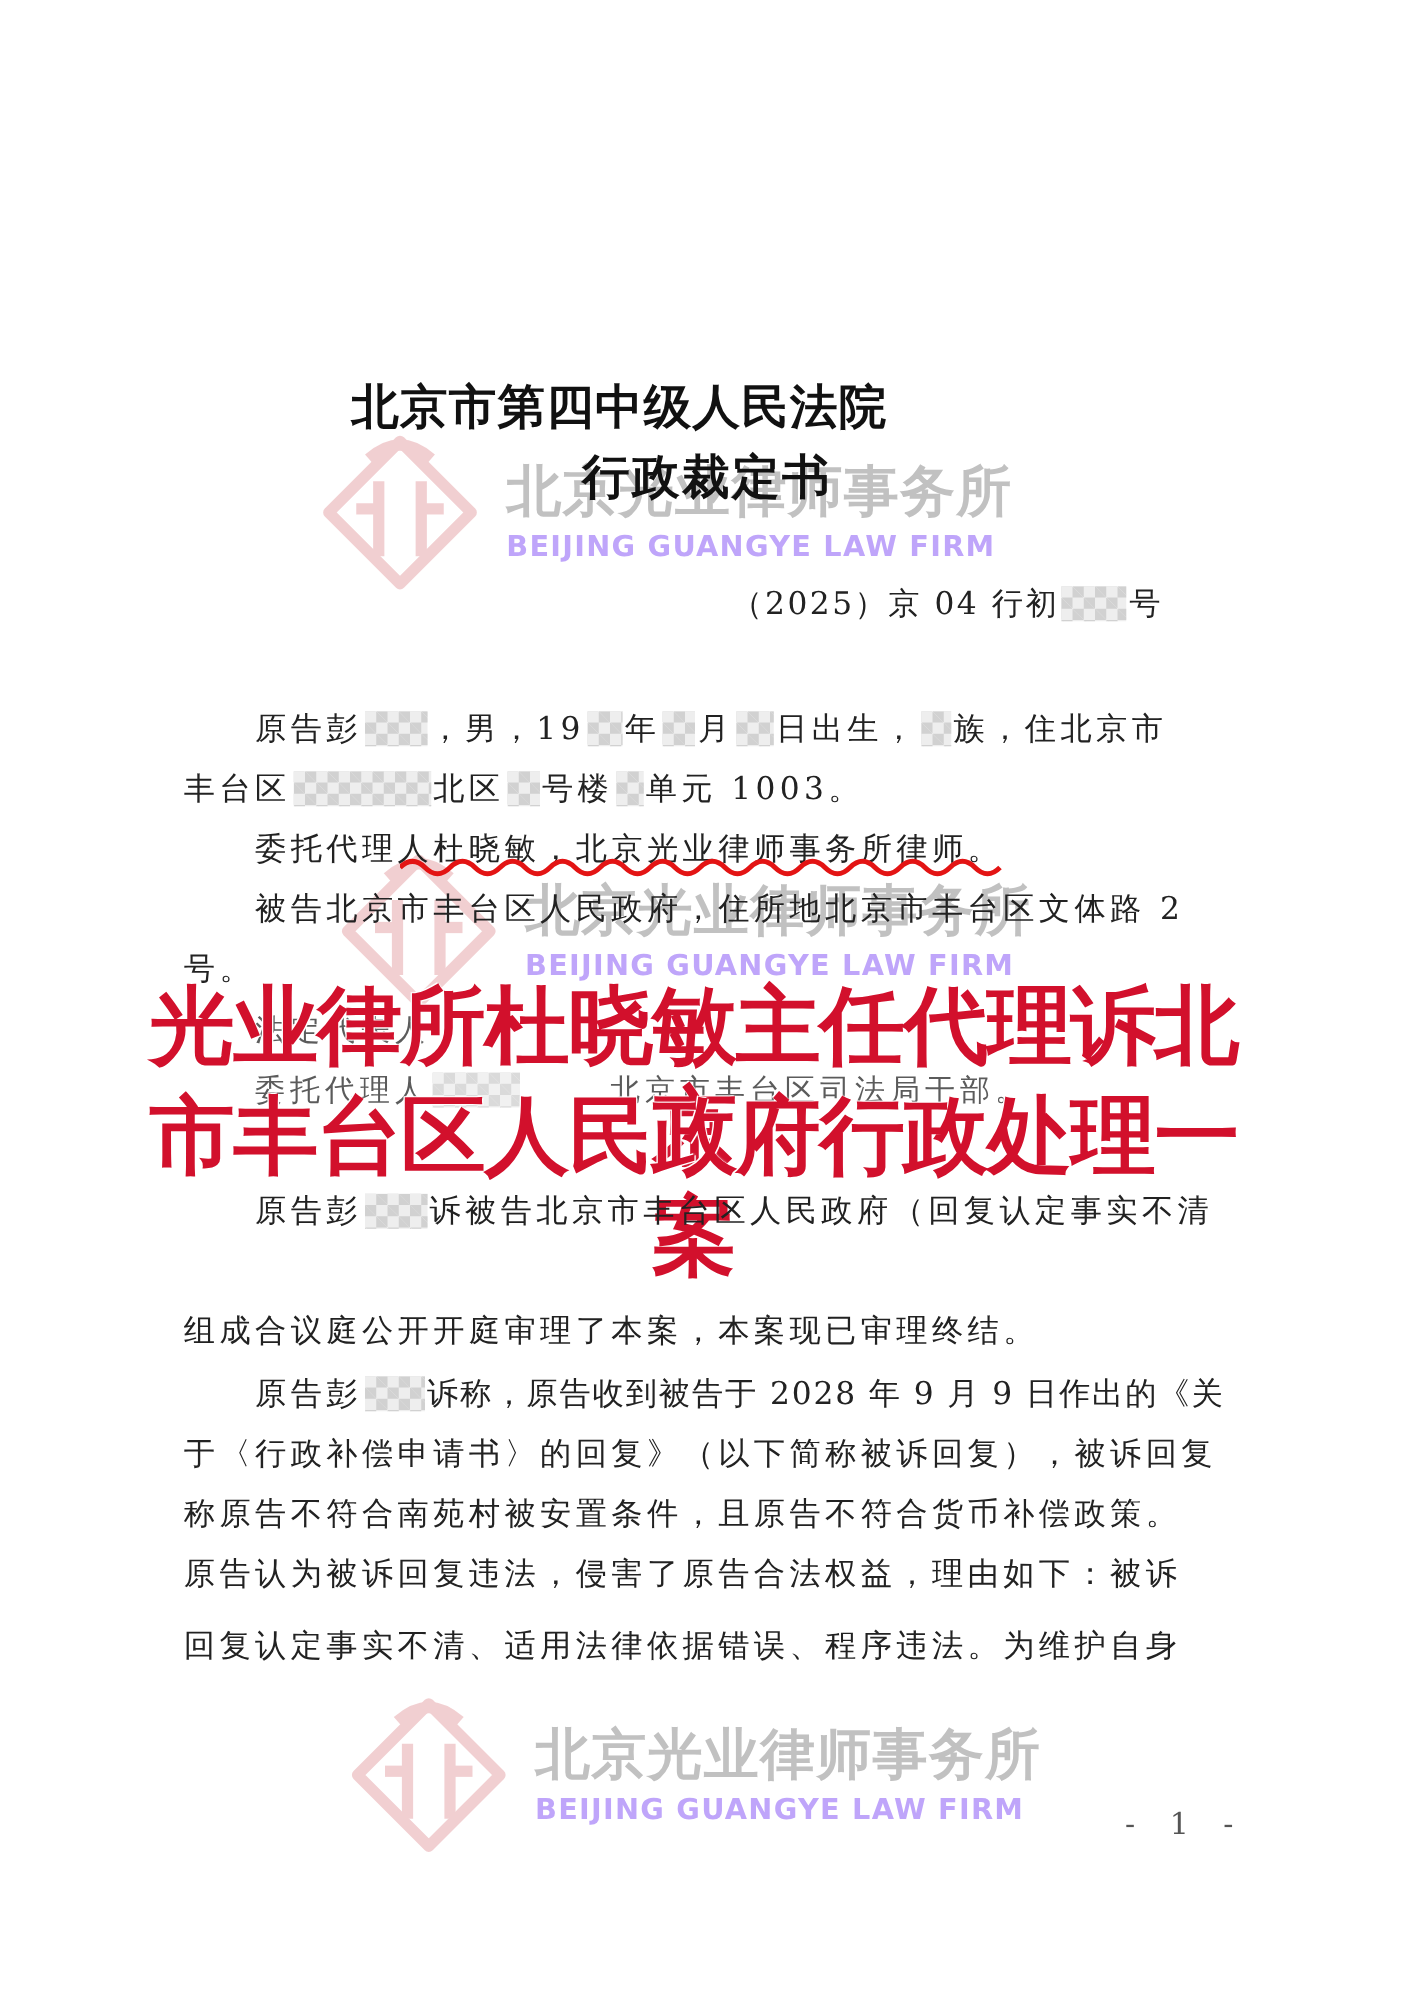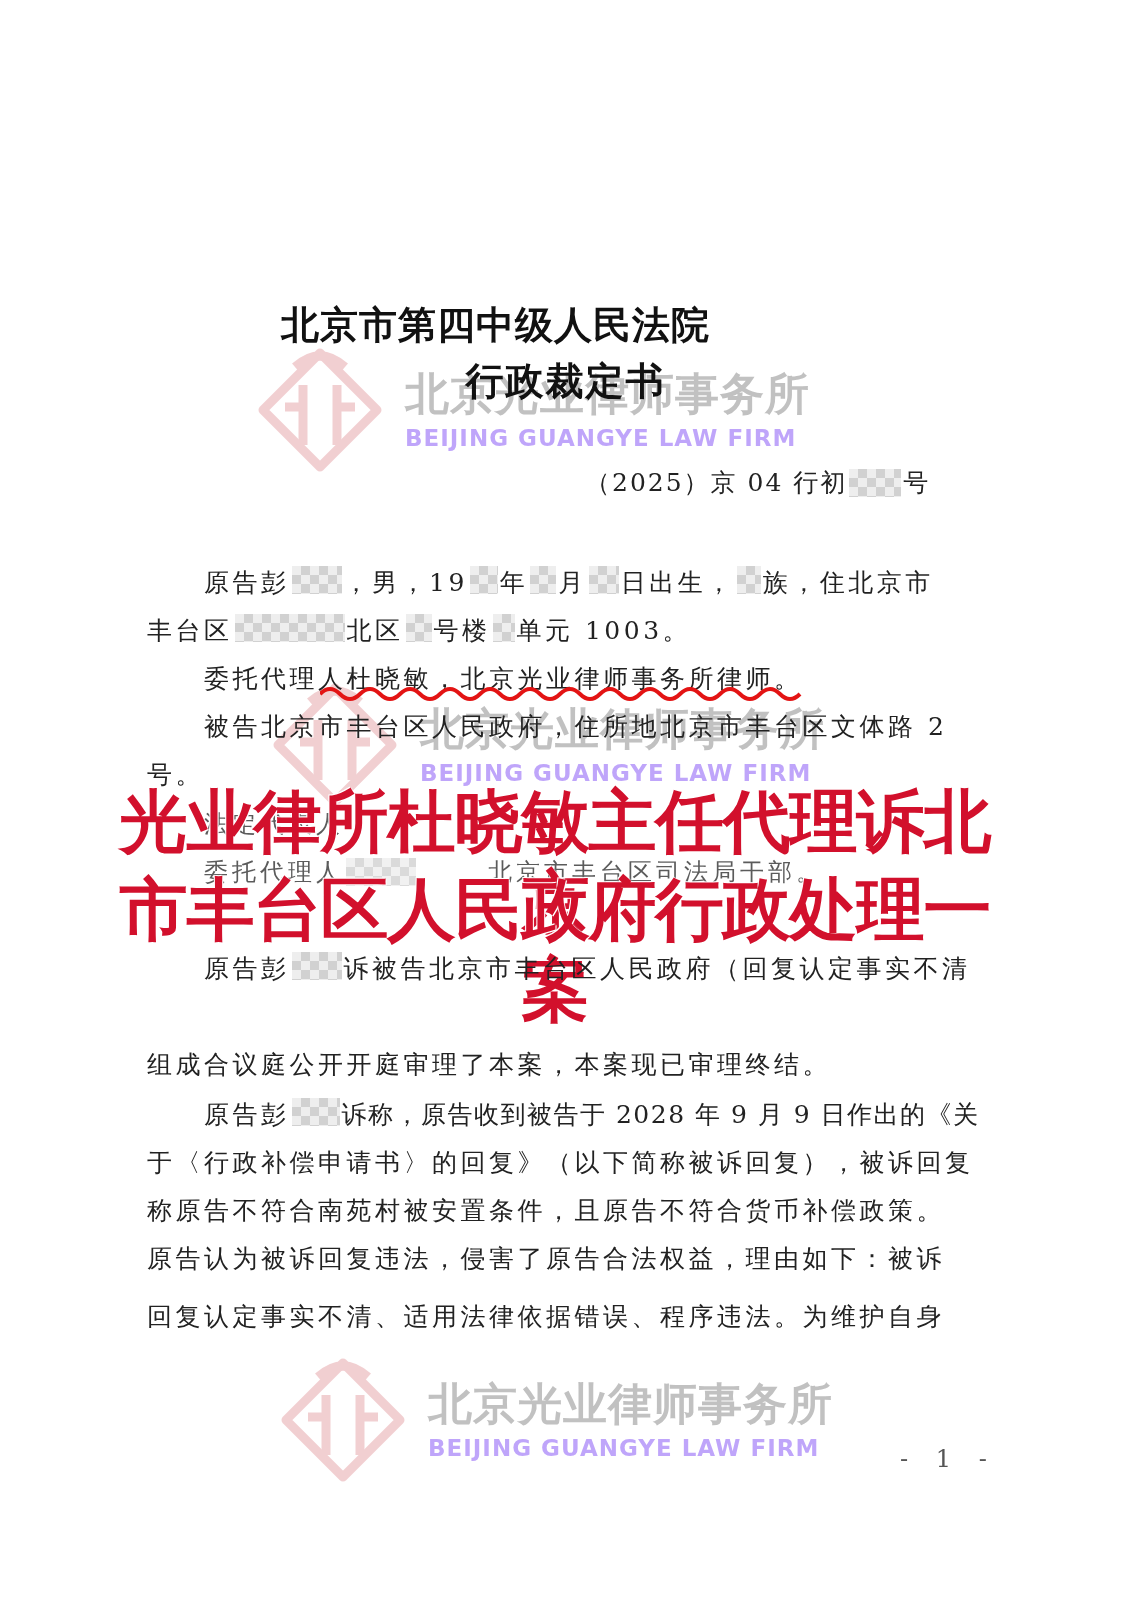--- a/index.html
+++ b/index.html
@@ -23,21 +23,21 @@
   .title2 { position: absolute; left: 0; width: 1131px; top: 356px; text-align: center;
             font-size: 38px; font-weight: bold; letter-spacing: 2px; color: #111; }
   .caseno { position: absolute; left: 585px; top: 466px; font-size: 25px; letter-spacing: 2px; color: #222; display: flex; align-items: center; }
 
   .mosaic { display: inline-block; height: 28px; vertical-align: middle; margin: 0 2px;
             background-image:
               linear-gradient(45deg, #c9c9c9 25%, transparent 25%, transparent 75%, #c9c9c9 75%),
               linear-gradient(45deg, #c9c9c9 25%, transparent 25%, transparent 75%, #c9c9c9 75%);
             background-size: 18px 18px; background-position: 0 0, 9px 9px; background-color: #ececec; opacity: 0.85; filter: blur(0.6px); }
 
-  .line { position: absolute; font-size: 25px; letter-spacing: 3.5px; color: #222; white-space: nowrap; display: flex; align-items: flex-start; }
+  .line { position: absolute; font-size: 25px; letter-spacing: 3.5px; color: #222; white-space: nowrap; display: flex; align-items: center; }
   .indent { left: 204px; }
   .flush { left: 147px; }
 
   .squiggle { position: absolute; left: 320px; top: 682px; width: 485px; height: 20px; }
 
   
   .banner { position: absolute; left: 115px; width: 880px; text-align: center; color: #d2102c;
             font-family: "DejaVu Sans", sans-serif; font-weight: bold; font-size: 68px;
             letter-spacing: -1px; line-height: 80px;
             text-shadow: 0 0 2px #fff, 1px 1px 0 #fff, -1px -1px 0 #fff; }

